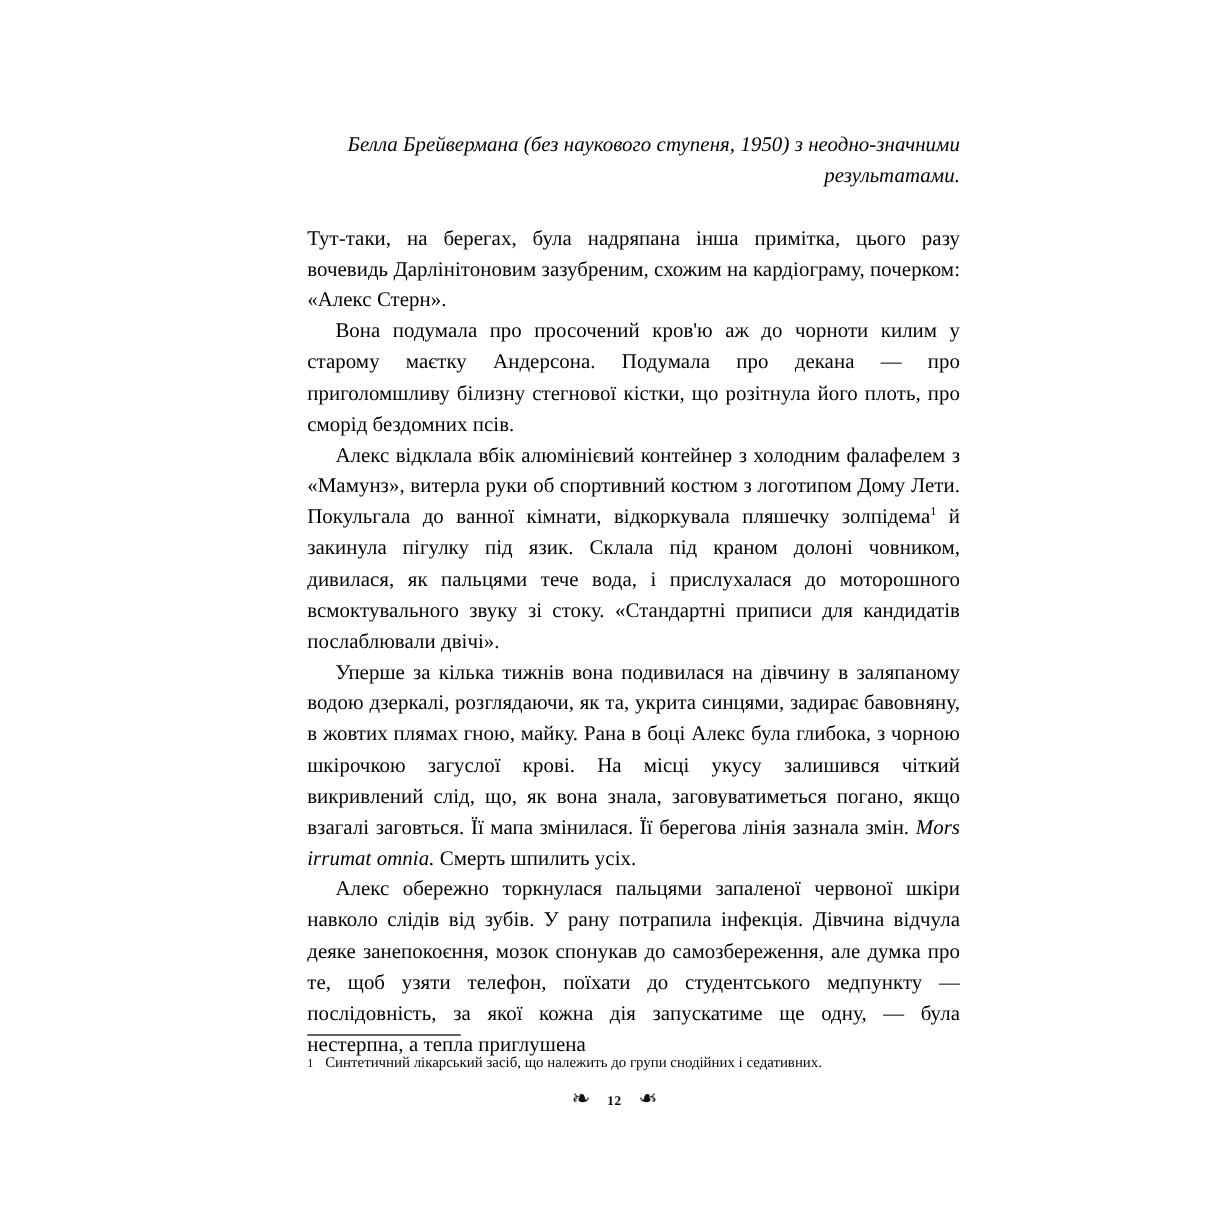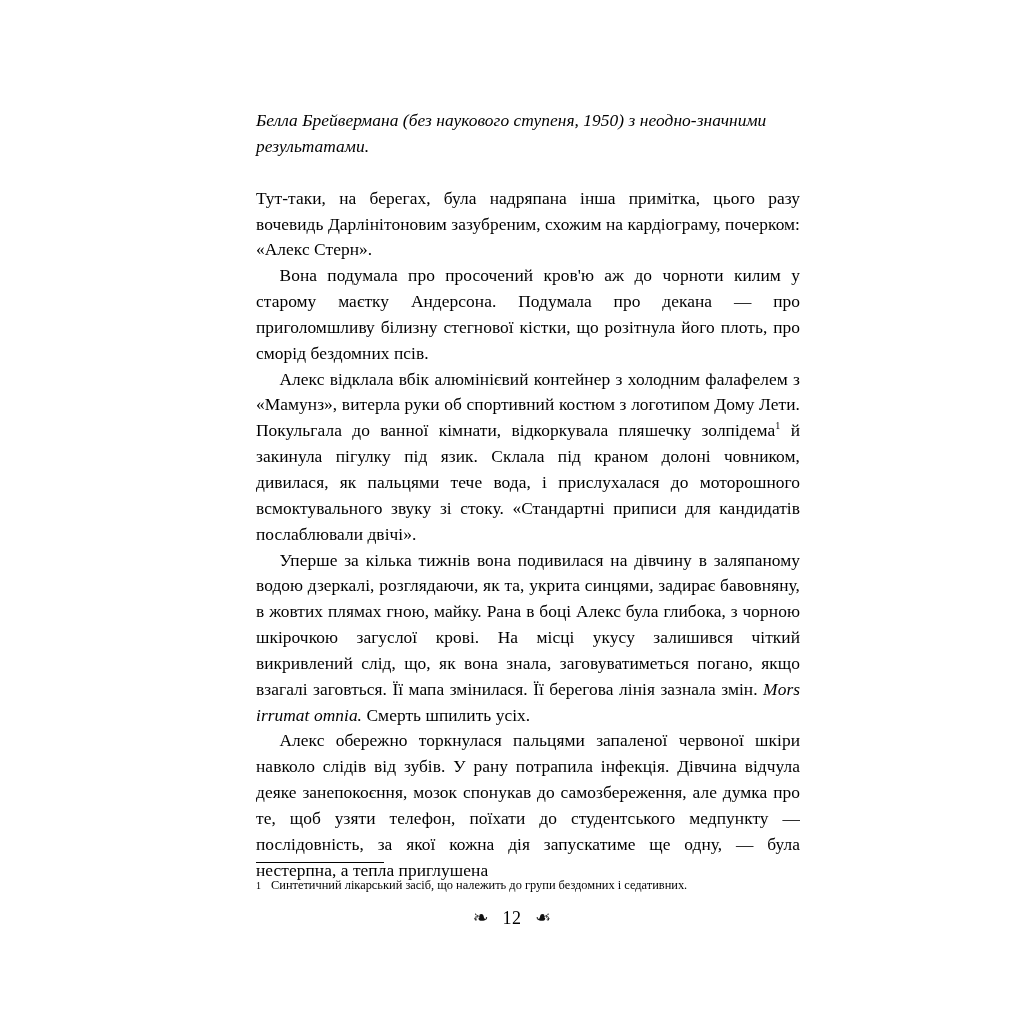--- a/index.html
+++ b/index.html
@@ -30,21 +30,21 @@
     margin: 0;
     font-size: 17.4px;
     line-height: 1.485;
     text-align: justify;
     text-justify: inter-word;
     letter-spacing: 0.05px;
   }
   .epigraph {
     font-style: italic;
     margin-bottom: 26px;
-    text-align: left;
+    text-align: right;
   }
   .epigraph .paren {
     font-style: italic;
   }
   .first-para {
     text-indent: 0;
     margin-bottom: 0;
     margin-top: 12px;
   }
   .para {
@@ -89,22 +89,22 @@
     position: absolute;
     left: 0;
     right: 0;
     top: 908px;
     display: flex;
     align-items: center;
     justify-content: center;
     gap: 14px;
   }
   .folio-num {
-    font-size: 18px;
-    font-weight: normal;
+    font-size: 11px;
+    font-weight: bold;
     letter-spacing: 0.4px;
   }
   .orn {
     font-size: 19px;
     color: #111;
     line-height: 1;
     transform: translateY(-1px);
   }
   .orn.right {
     transform: translateY(-1px) scaleX(-1);
@@ -128,21 +128,21 @@
     <p class="para"><span>Уперше за кілька тижнів вона подивилася на дівчину в заляпаному водою дзеркалі, розглядаючи, як та, укрита синцями, задирає бавовняну, в жовтих плямах гною, майку. Рана в боці Алекс була глибока, з чорною шкірочкою загуслої крові. На місці укусу залишився чіткий викривлений слід, що, як вона знала, заговуватиметься погано, якщо взагалі заговться. Її мапа змінилася. Її берегова лінія зазнала змін.</span> <span class="lat">Mors irrumat omnia.</span> <span>Смерть шпилить усіх.</span></p>
 
     <p class="para">Алекс обережно торкнулася пальцями запаленої червоної шкіри навколо слідів від зубів. У рану потрапила інфекція. Дівчина відчула деяке занепокоєння, мозок спонукав до самозбереження, але думка про те, щоб узяти телефон, поїхати до студентського медпункту — послідовність, за якої кожна дія запускатиме ще одну, — була нестерпна, а тепла приглушена</p>
 
   </div>
 
   <div class="footnote-area">
     <div class="footnote-rule"></div>
     <div class="footnote">
       <span class="marker">1</span>
-      <span class="fn-text">Синтетичний лікарський засіб, що належить до групи бездомних і седативних.</span>
+      <span class="fn-text">Синтетичний лікарський засіб, що належить до групи снодійних і седативних.</span>
     </div>
   </div>
 
   <div class="folio">
     <span class="orn">❧</span>
     <span class="folio-num">12</span>
     <span class="orn right">❧</span>
   </div>
 
 </div>

